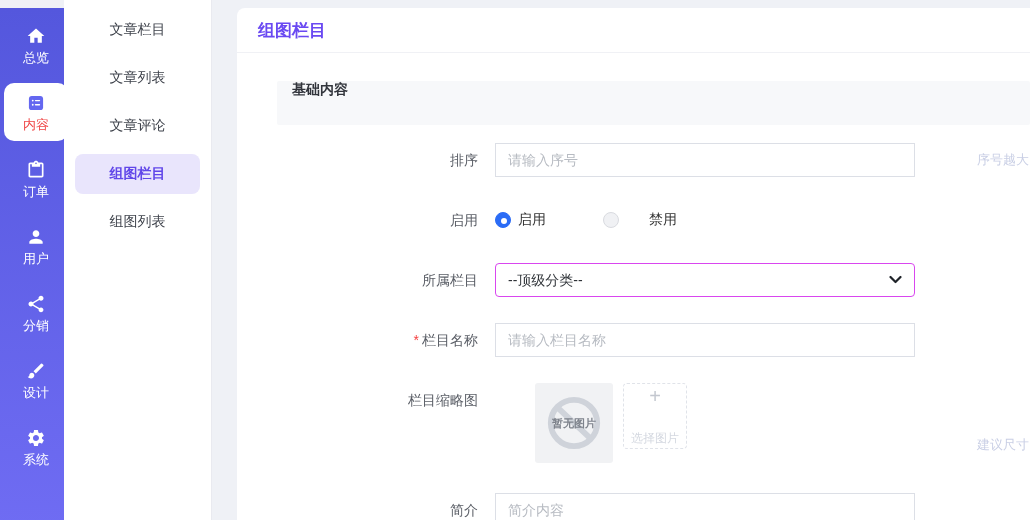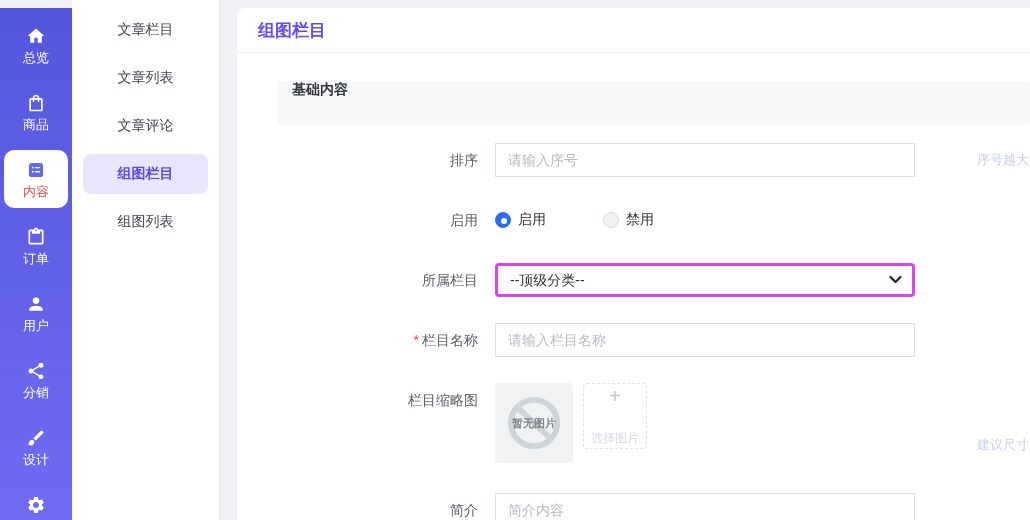--- a/index.html
+++ b/index.html
@@ -12,21 +12,21 @@
          display:flex; flex-direction:column; align-items:center; padding-top:8px; }
   .psb-item { width:64px; padding:10px 0 9px; margin-bottom:9px; border-radius:10px;
               display:flex; flex-direction:column; align-items:center; gap:4px;
               color:#fff; cursor:pointer; }
   .psb-item svg { width:20px; height:20px; fill:#fff; }
   .psb-item .psb-label { font-size:13px; line-height:15px; }
   .psb-item.active { background:#fff; color:#ef4444; }
   .psb-item.active svg { fill:#6467f0; }
 
   
-  .ssb { position:absolute; left:72px; top:0; width:148px; height:520px; background:#fff;
+  .ssb { position:absolute; left:64px; top:0; width:148px; height:520px; background:#fff;
          border-right:1px solid #e9eaf0; padding-top:10px; }
   .ssb-item { height:40px; margin:0 11px 8px; border-radius:8px; display:flex;
               align-items:center; justify-content:center; font-size:14px; color:#3f434c; cursor:pointer; }
   .ssb-item.active { background:#e9e5fc; color:#6147e9; font-weight:bold; }
 
   
   .main { position:absolute; left:220px; top:0; right:0; bottom:0; background:#eff1f6; }
   .card { position:absolute; left:17px; top:8px; width:793px; height:512px;
           background:#fff; border-top-left-radius:8px; }
   .card-header { height:45px; border-bottom:1px solid #f0f1f5; display:flex;
@@ -51,65 +51,59 @@
   .tarea { height:70px; padding:8px 12px; resize:none; }
   .tinput::placeholder, .tarea::placeholder { color:#b7bbc2; opacity:1; }
 
   .helper { position:absolute; left:700px; top:50%; transform:translateY(-50%);
             font-size:13px; color:#c9cfe5; white-space:nowrap; }
   .helper.thumb-helper { top:53px; transform:none; }
 
   
   .radio-group { display:flex; align-items:center; height:34px; }
   .radio { display:flex; align-items:center; cursor:pointer; }
-  .radio + .radio { margin-left:57px; }
+  .radio + .radio { margin-left:57px;gap:23px; }
   .rdot { width:16px; height:16px; border-radius:50%; background:#f0f1f4;
           border:1px solid #d9dbe0; margin-right:7px; position:relative; }
   .radio.checked .rdot { background:#2b6cf6; border-color:#2b6cf6; }
   .radio.checked .rdot::after { content:""; position:absolute; left:5px; top:5px;
           width:6px; height:6px; border-radius:50%; background:#fff; }
   .radio-label { font-size:14px; color:#333; }
 
   
   .select-wrap { position:relative; width:420px; height:34px; }
   .select-wrap select { appearance:none; -webkit-appearance:none; width:100%; height:100%;
-          border:3px solid #d946ef; border-radius:4px; padding:0 28px 0 12px;
+          border:1px solid #d946ef; border-radius:4px; padding:0 28px 0 12px;
           font-size:14px; color:#2f3338; background:#fff; outline:none; cursor:pointer;
           font-family:"Liberation Sans", sans-serif; }
   .chevron { position:absolute; right:13px; top:50%; transform:translateY(-50%); pointer-events:none; }
 
   
   .thumb-wrap { display:flex; align-items:flex-start; }
   .noimg-box { width:78px; height:80px; background:#f1f2f4; border-radius:3px;
                position:relative; display:flex; align-items:center; justify-content:center; }
   .noimg-text { position:absolute; left:50%; top:50%; transform:translate(-50%,-50%);
                 font-size:11px; font-weight:bold; color:#7e838c; white-space:nowrap; }
   .upload-box { width:64px; height:66px; margin-left:10px; border:1px dashed #e0e3e9;
                 border-radius:4px; display:flex; flex-direction:column; align-items:center;
                 justify-content:center; cursor:pointer; }
   .upload-plus { font-size:20px; line-height:20px; color:#c3c7cf; }
   .upload-text { font-size:12px; color:#d4d8e0; margin-top:24px; }
 
-  .frow.thumb-row { margin-bottom:30px; }
+  .frow.thumb-row { margin-bottom:30px;gap:40px; }
 </style>
 </head>
 <body>
 
 <nav class="psb">
   <div class="psb-item">
     <svg viewBox="0 0 24 24">
         <path d="M10 20v-6h4v6h5v-8h3L12 3 2 12h3v8z"></path>
       </svg>
     <span class="psb-label">总览</span>
-  </div>
-  <div class="psb-item">
-    <svg viewBox="0 0 24 24">
-        <path d="M18 6h-2c0-2.21-1.79-4-4-4S8 3.79 8 6H6c-1.1 0-2 .9-2 2v12c0 1.1.9 2 2 2h12c1.1 0 2-.9 2-2V8c0-1.1-.9-2-2-2zm-6-2c1.1 0 2 .9 2 2h-4c0-1.1.9-2 2-2zm6 16H6V8h2v2c0 .55.45 1 1 1s1-.45 1-1V8h4v2c0 .55.45 1 1 1s1-.45 1-1V8h2v12z"></path>
-      </svg>
-    <span class="psb-label">商品</span>
   </div>
   <div class="psb-item active">
     <svg viewBox="0 0 24 24">
         <rect x="3.5" y="3.5" width="17" height="17" rx="3.5"></rect>
         <circle cx="8.1" cy="9.1" r="1.1" fill="#fff"></circle>
         <rect x="10.6" y="8.3" width="6.4" height="1.6" rx="0.8" fill="#fff"></rect>
         <circle cx="8.1" cy="14.1" r="1.1" fill="#fff"></circle>
         <rect x="10.6" y="13.3" width="6.4" height="1.6" rx="0.8" fill="#fff"></rect>
       </svg>
     <span class="psb-label">内容</span>

